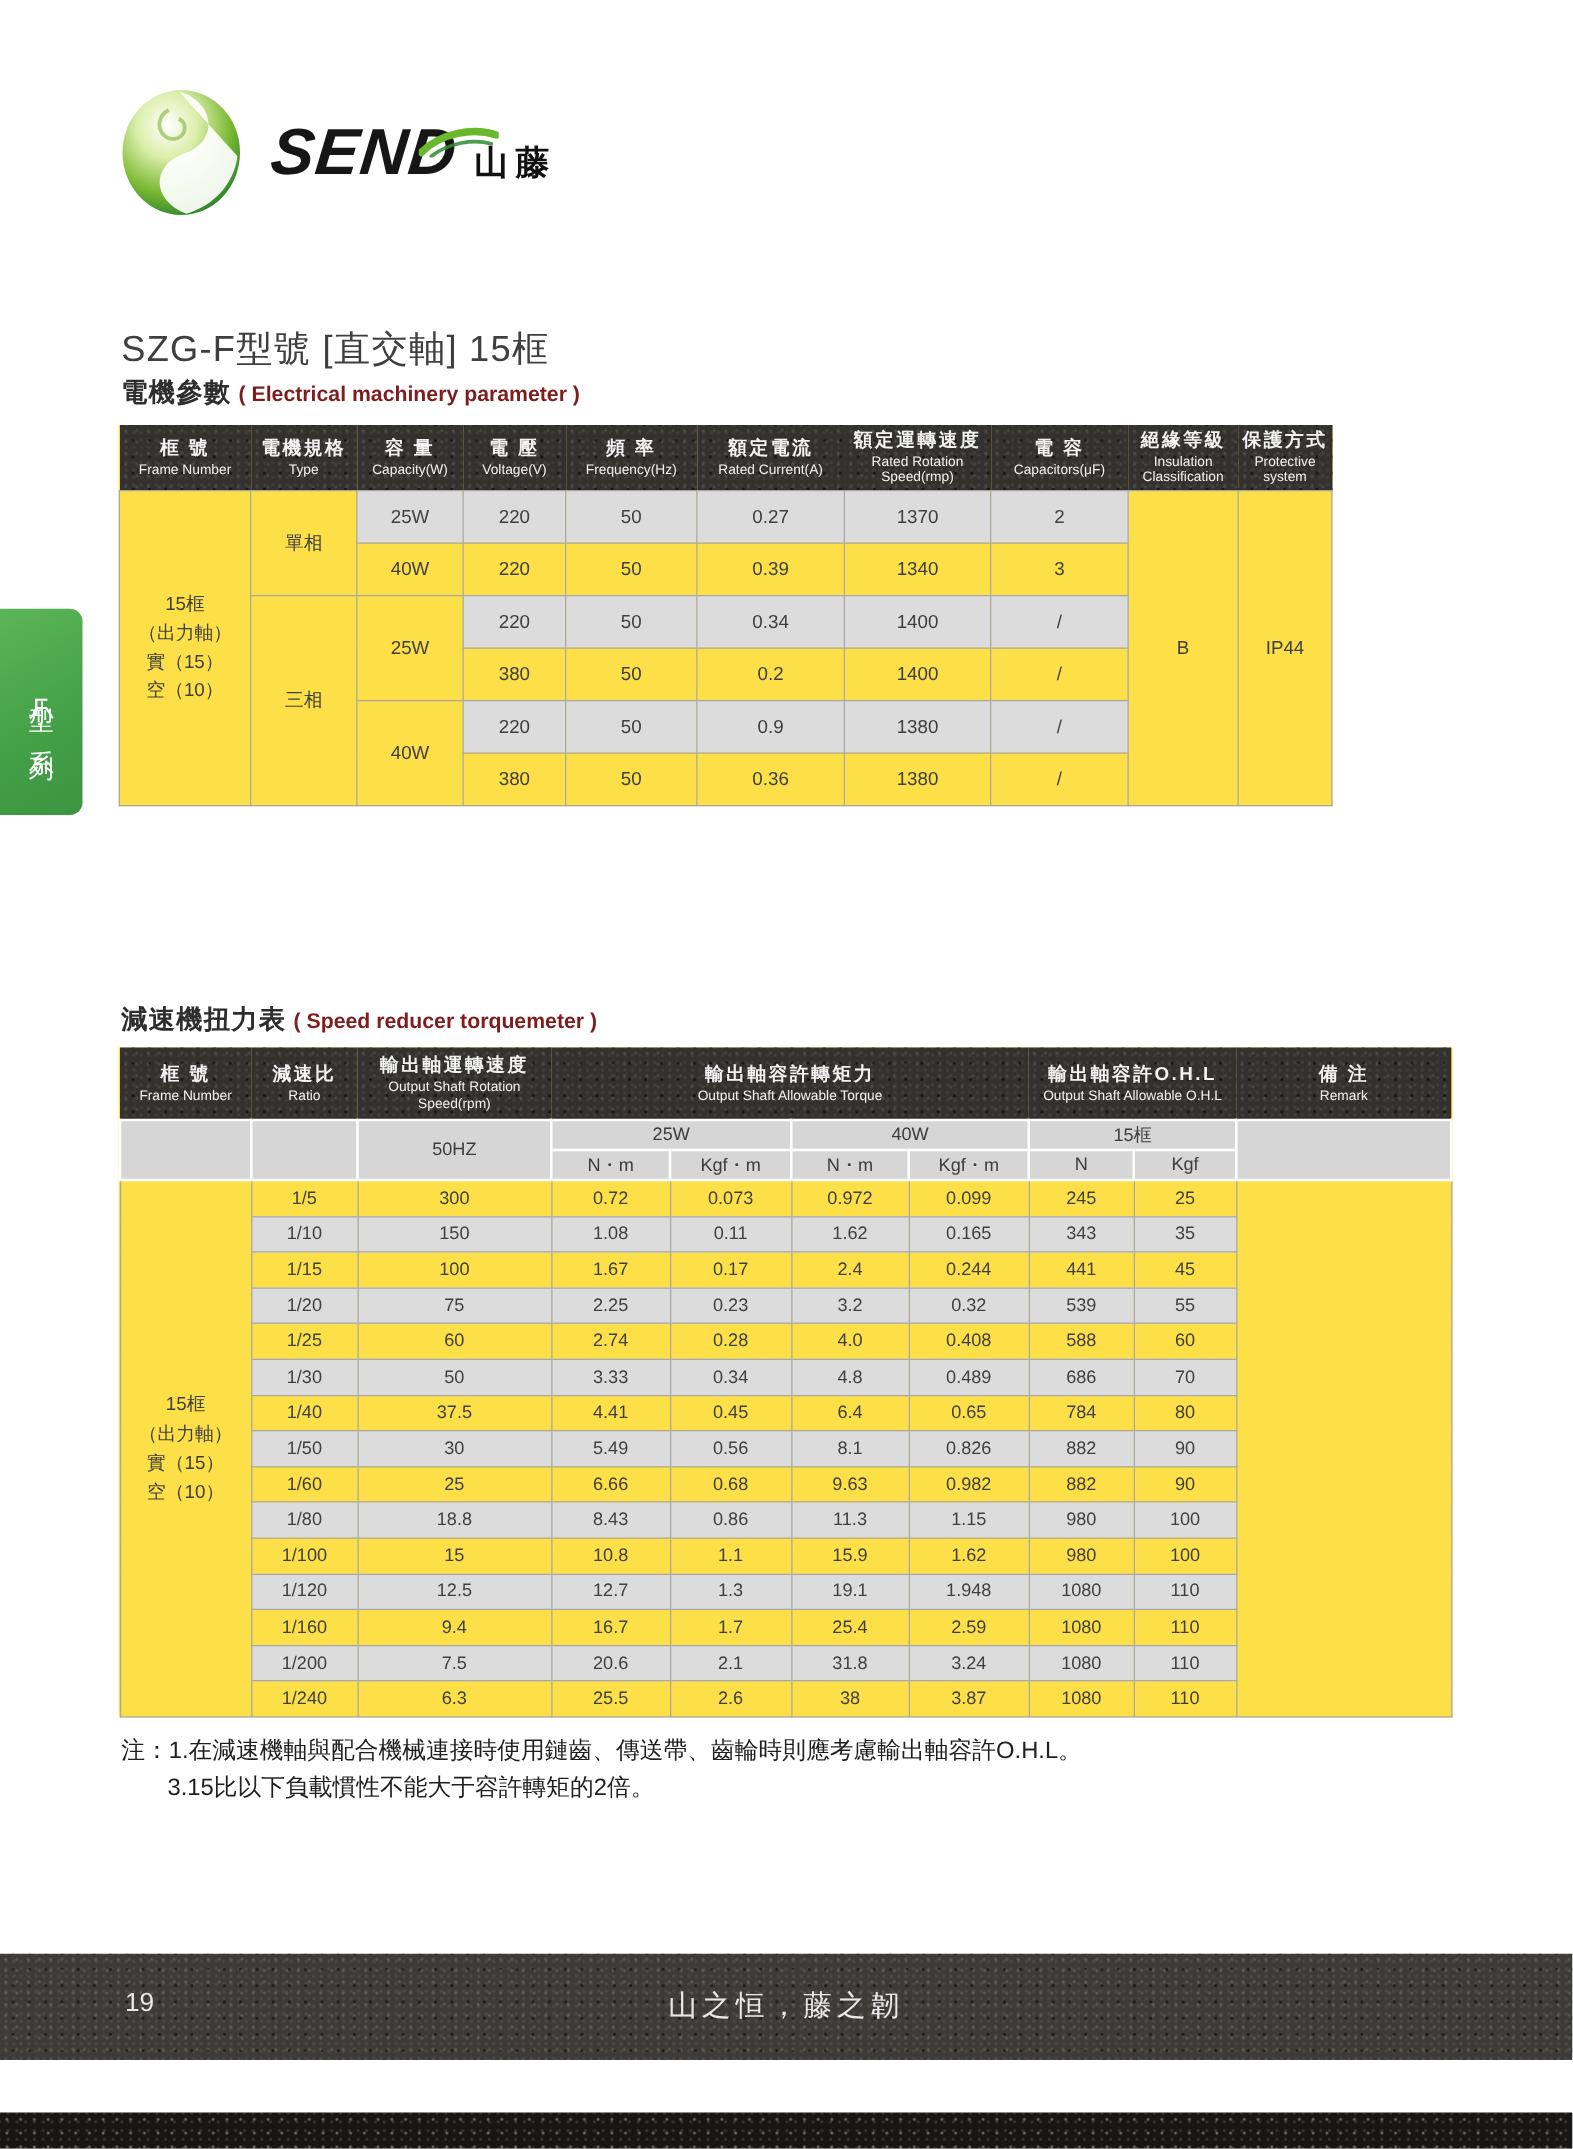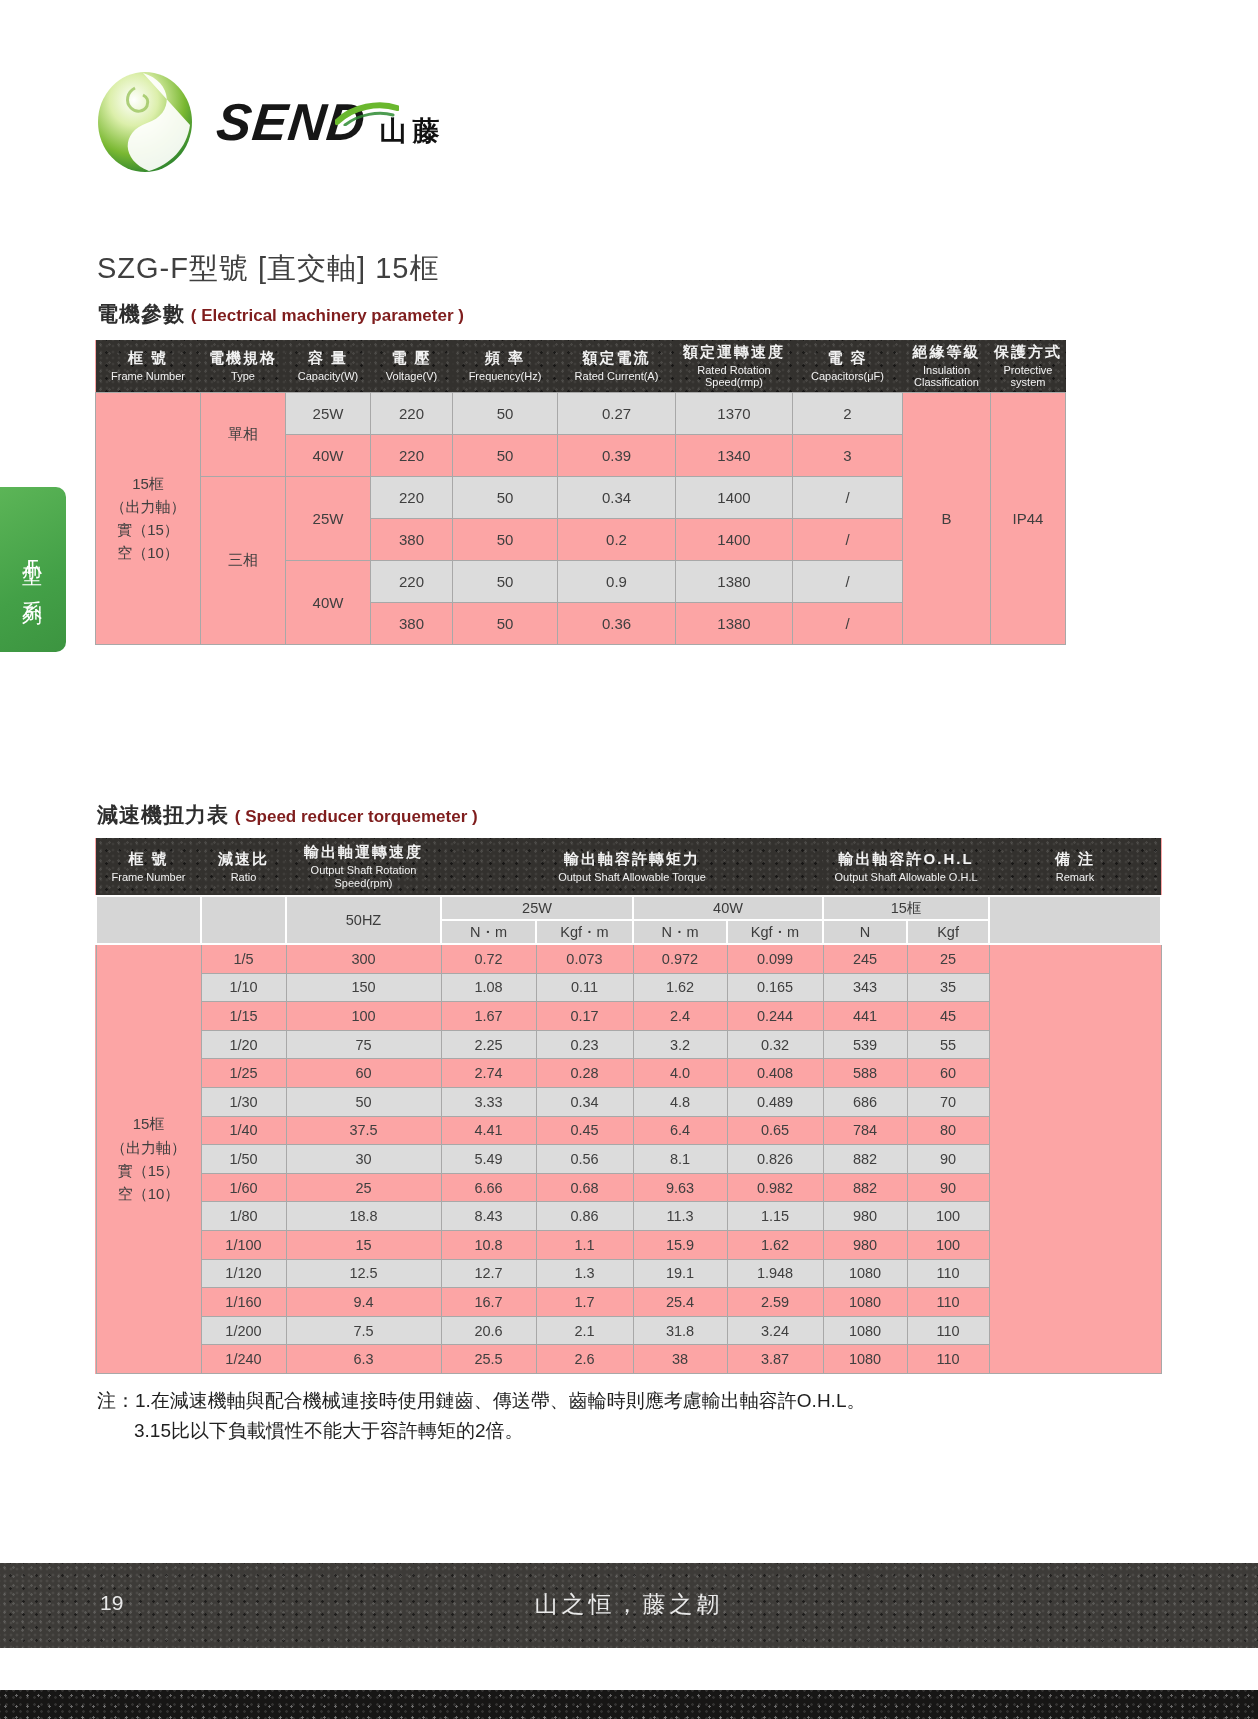--- a/index.html
+++ b/index.html
@@ -10,27 +10,27 @@
   
   .logo{position:absolute;left:95px;top:70px;display:flex;align-items:center;}
   .brand-wrap{position:relative;margin-left:22px;display:flex;align-items:baseline;}
   .brand{
     font-size:52px;font-weight:900;font-style:italic;letter-spacing:1px;color:#161616;
     transform:skewX(-6deg);line-height:1;
   }
   .swoosh{position:absolute;right:46px;top:4px;}
   .brand-cn{font-size:27px;font-weight:700;color:#111;margin-left:14px;letter-spacing:6px;}
   
-  .page-title{position:absolute;left:97px;top:249px;font-size:29px;color:#3f3f3f;letter-spacing:1px;}
+  .page-title{position:absolute;left:97px;top:260px;font-size:29px;color:#3f3f3f;letter-spacing:1px;}
   .sec-head{position:absolute;left:97px;font-size:21px;color:#2e2e2e;}
   .sec-head .cn{font-weight:700;letter-spacing:1px;}
   .sec-head .en{font-size:17px;font-weight:700;color:#7f1d1d;}
   .sec1{top:300px;} .sec2{top:753px;margin-top:48px;}
   
-  table{border-collapse:collapse;table-layout:fixed;position:absolute;background:#fca5a5;}
+  table{border-collapse:collapse;table-layout:fixed;position:absolute;background:#fde047;}
   td{border:1px solid #a8a8a8;text-align:center;vertical-align:middle;font-size:15px;color:#3f3f3f;}
   td.g{background:#dcdcdc;}
   thead th{border:0;vertical-align:middle;text-align:center;padding:0;}
   tr.dark th{
     background-color:#33312e;color:#f2f2f2;
     background-image:
       radial-gradient(rgba(255,255,255,0.10) 1px, transparent 1.5px),
       radial-gradient(rgba(0,0,0,0.55) 1px, transparent 1.5px),
       radial-gradient(rgba(255,255,255,0.06) 1px, transparent 1.8px);
     background-size:9px 9px,13px 13px,6px 6px;

